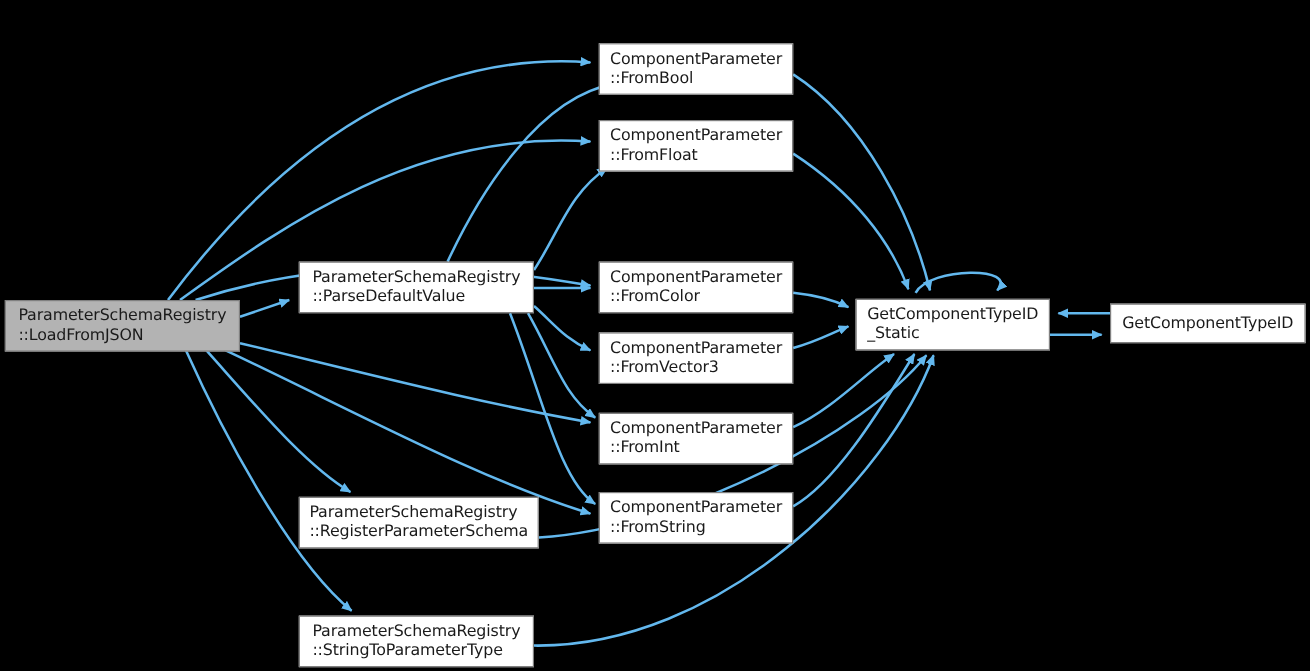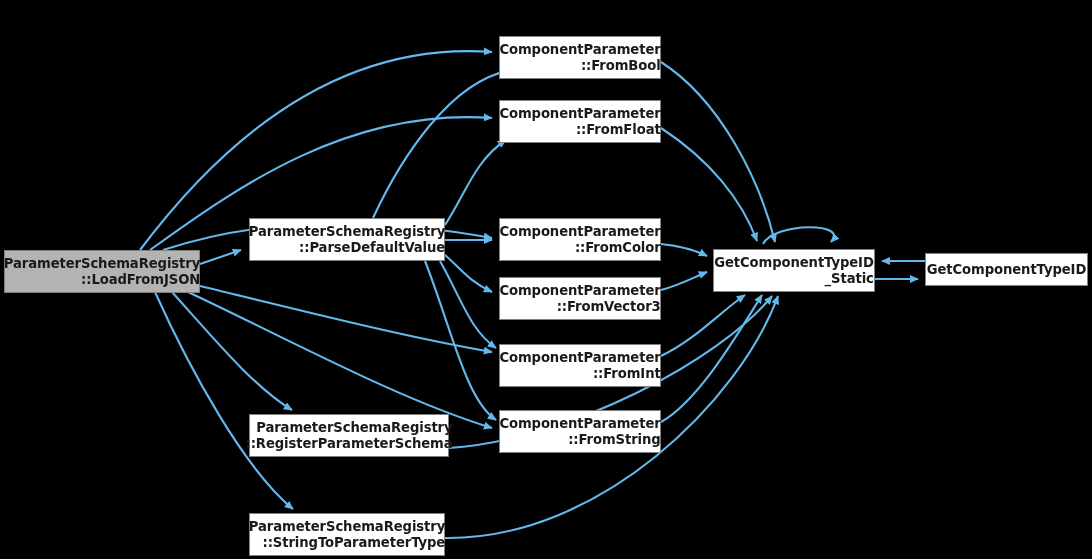--- a/index.html
+++ b/index.html
@@ -1,21 +1,21 @@
 <!DOCTYPE html>
 <html><head>
 <meta charset="utf-8">
 <style>
   html,body{margin:0;padding:0;background:#000;}
   #canvas{position:relative;width:1092px;height:559px;background:#000;overflow:hidden;
           font-family:"DejaVu Sans", sans-serif;}
   svg.edges{position:absolute;left:0;top:0;width:1092px;height:559px;}
   .node{position:absolute;box-sizing:border-box;border:1px solid #808080;
         background:#fff;color:#1a1a1a;display:flex;align-items:center;justify-content:center;
-        text-align:right;line-height:1.18;font-size:13.2px;letter-spacing:-0.1px;z-index:5;font-weight:bold;}
+        text-align:left;line-height:1.18;font-size:13.2px;letter-spacing:-0.1px;z-index:5;}
   .node.root{background:#b3b3b3;color:#1a1a1a;}
   .node .lbl{display:block;white-space:pre;padding:0 3px;}
 </style>
 </head>
 <body>
 
 <div id="canvas">
   <svg class="edges" viewBox="0 0 1092 559">
     <defs>
       <marker id="ah" markerWidth="9" markerHeight="8" refX="8.2" refY="4" orient="auto" markerUnits="userSpaceOnUse">

